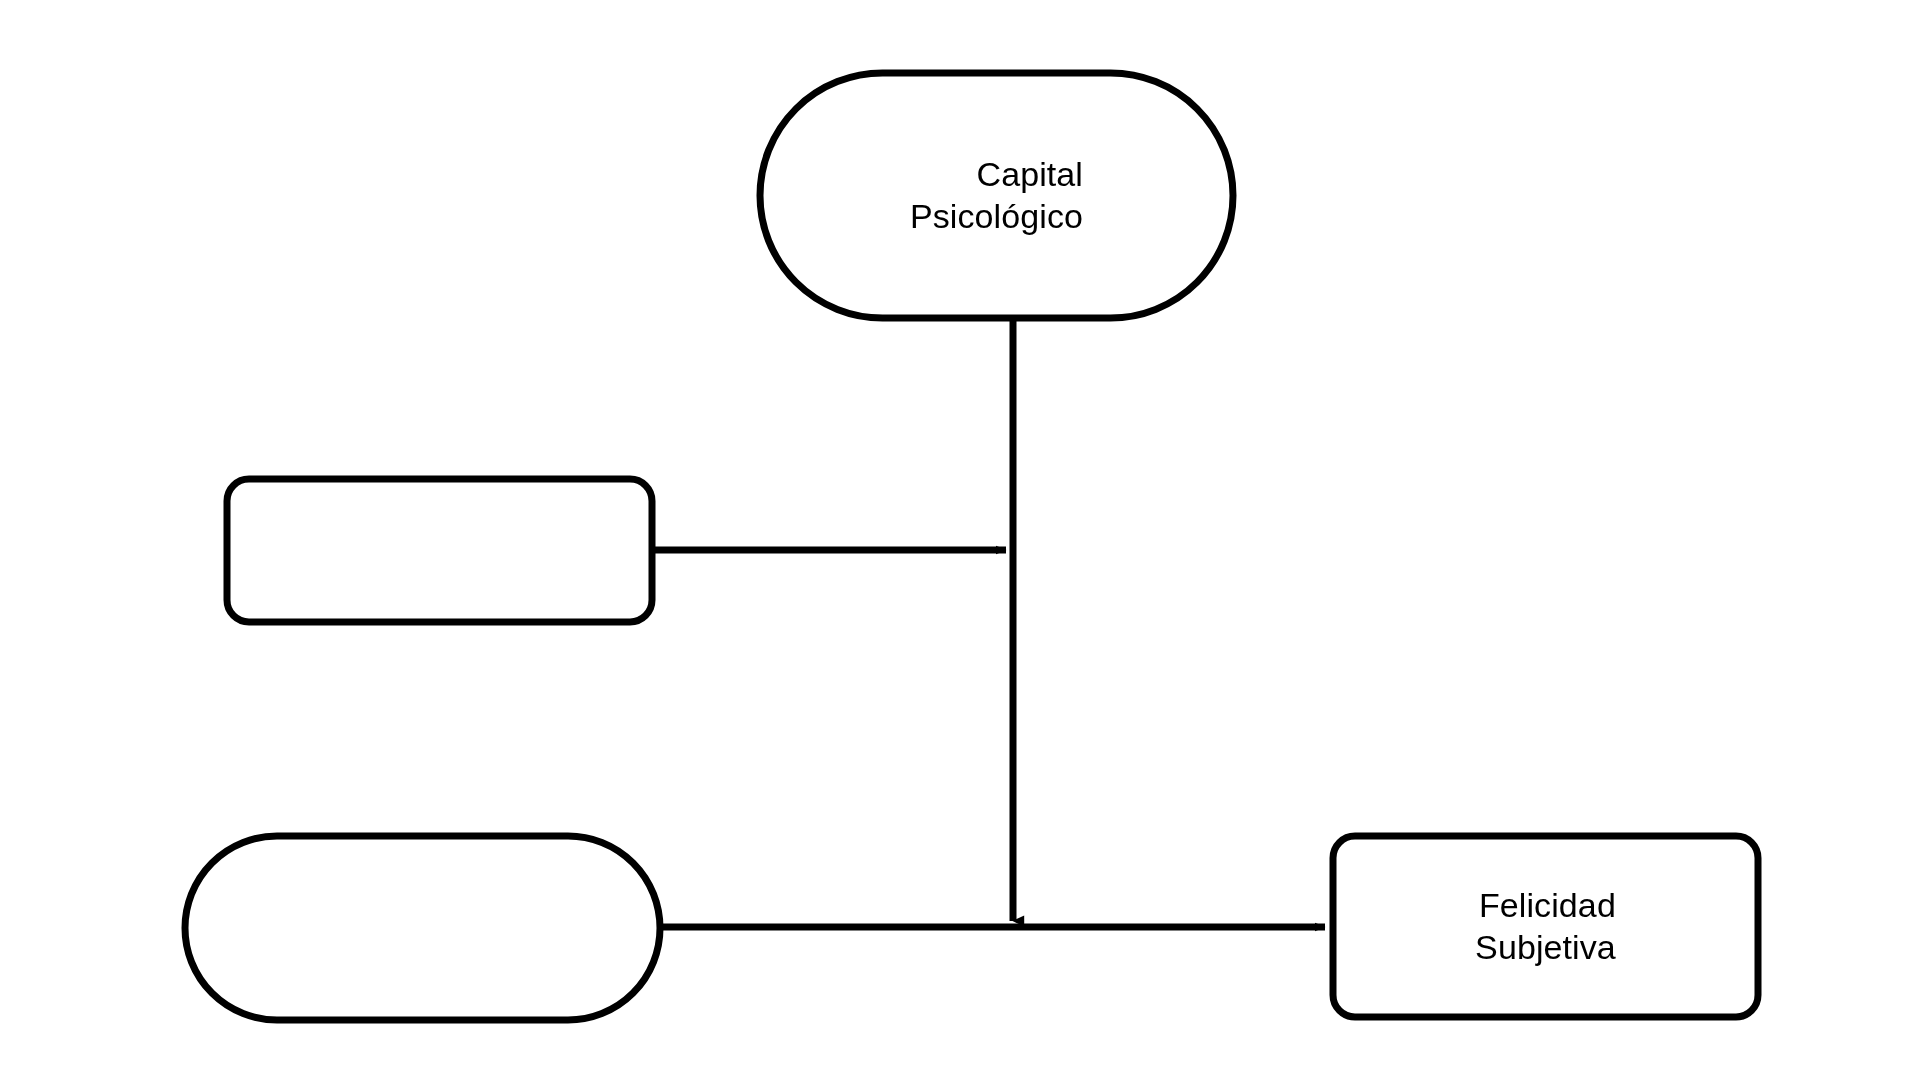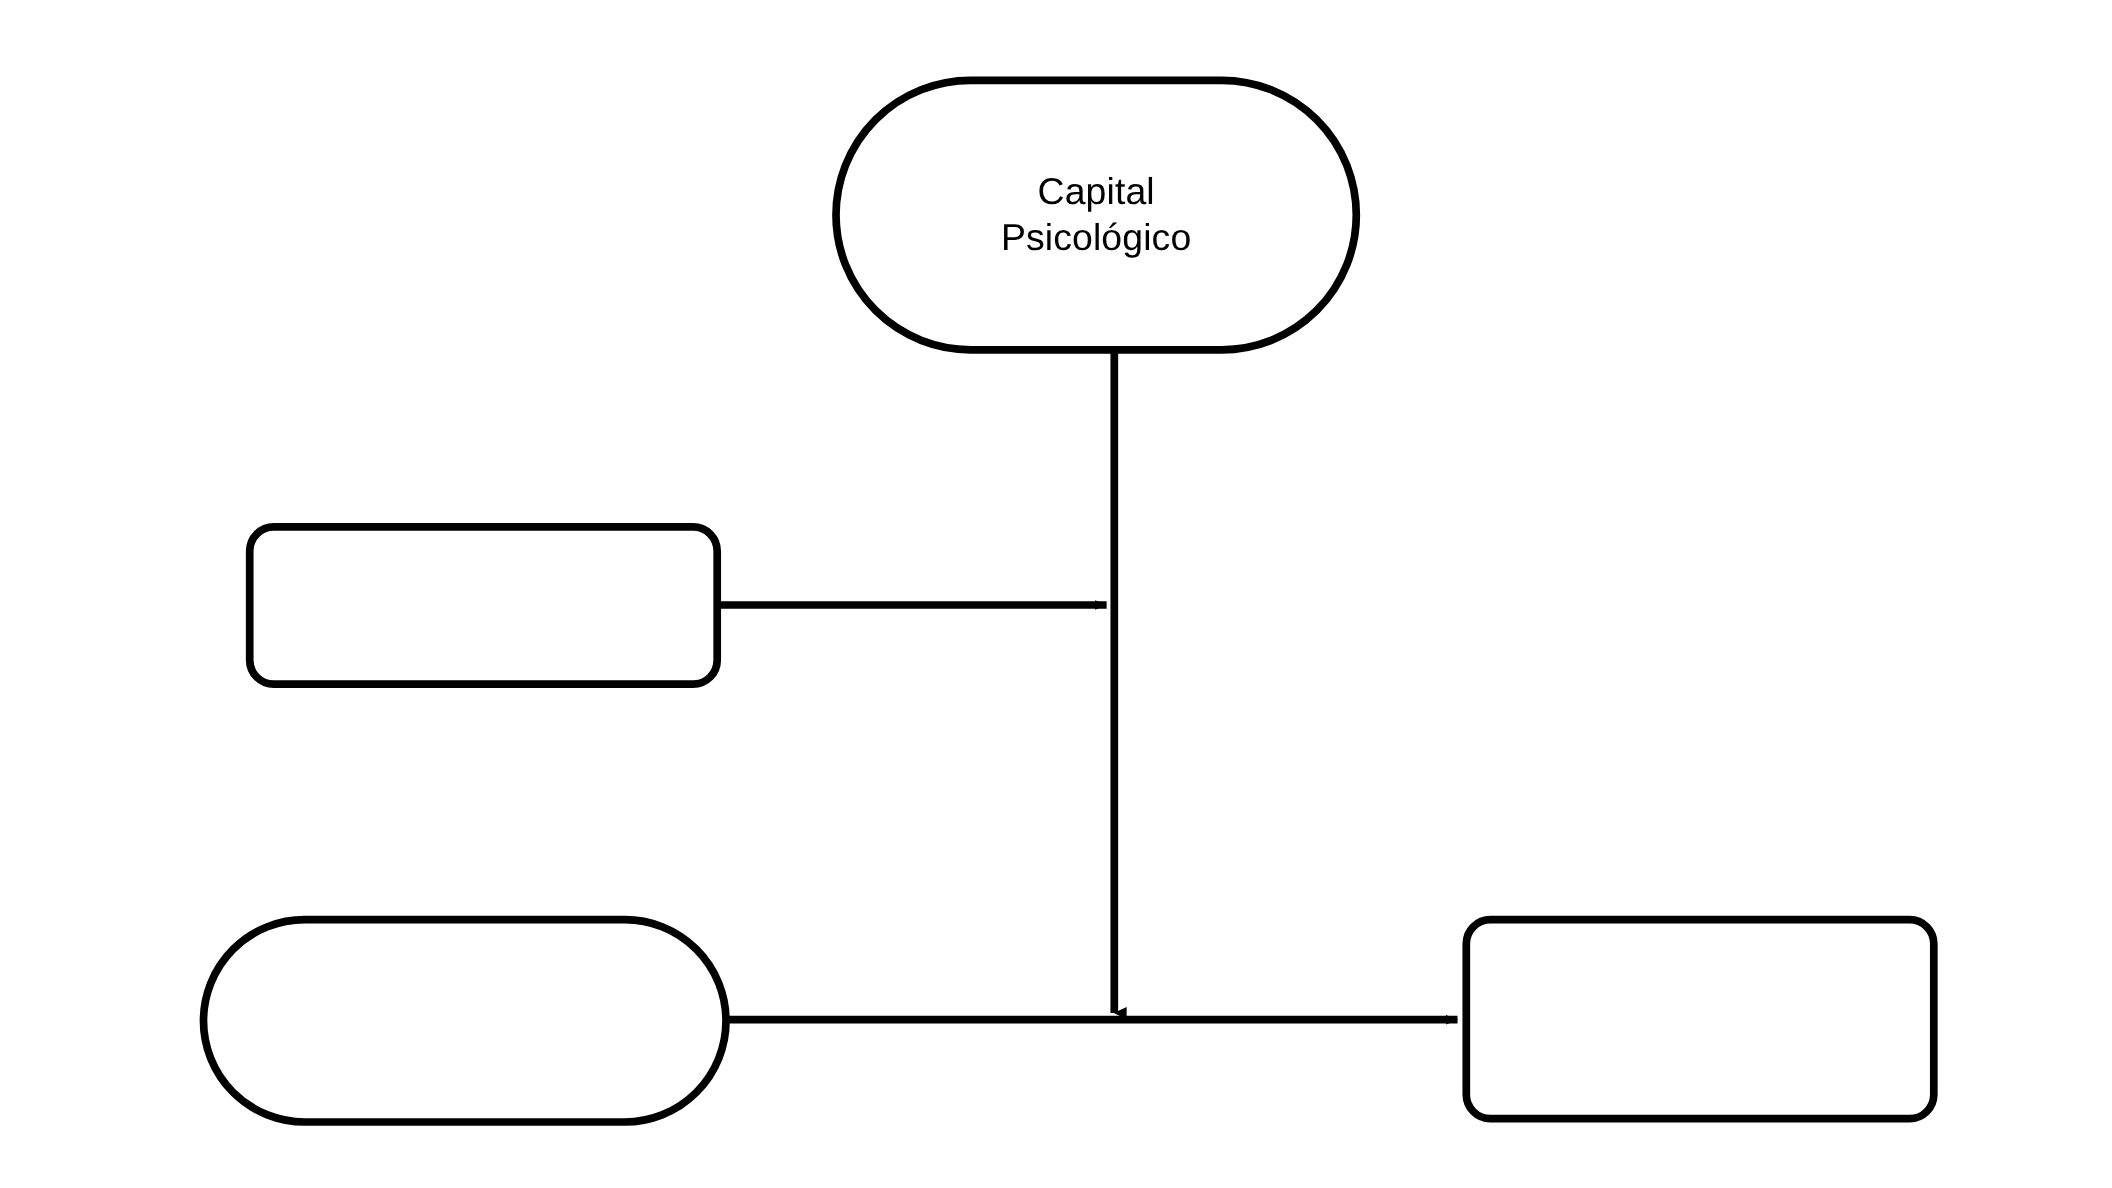--- a/index.html
+++ b/index.html
@@ -29,21 +29,21 @@
     display: block;
   }
   .node-shape {
     fill: #ffffff;
   }
   .node-label {
     position: absolute;
     display: flex;
     align-items: center;
     justify-content: center;
-    text-align: center;
+    text-align: right;
     color: #000000;
     font-family: "Liberation Sans", sans-serif;
     font-size: 34px;
     line-height: 1.22;
     font-weight: 400;
     letter-spacing: 0.1px;
     white-space: pre-line;
     pointer-events: none;
   }
   
@@ -82,14 +82,16 @@
 
     <rect class="node-shape" x="1333" y="836" width="425" height="181" rx="22" ry="22" stroke="#000000" stroke-width="7"></rect>
 
   </svg>
 
   <div class="node-label" id="label-capital-psicologico">Capital
 Psicológico</div>
 
 
 
+  <div class="node-label" id="label-felicidad-subjetiva">Felicidad
+Subjetiva</div>
 
 </div>
 
 </body></html>

